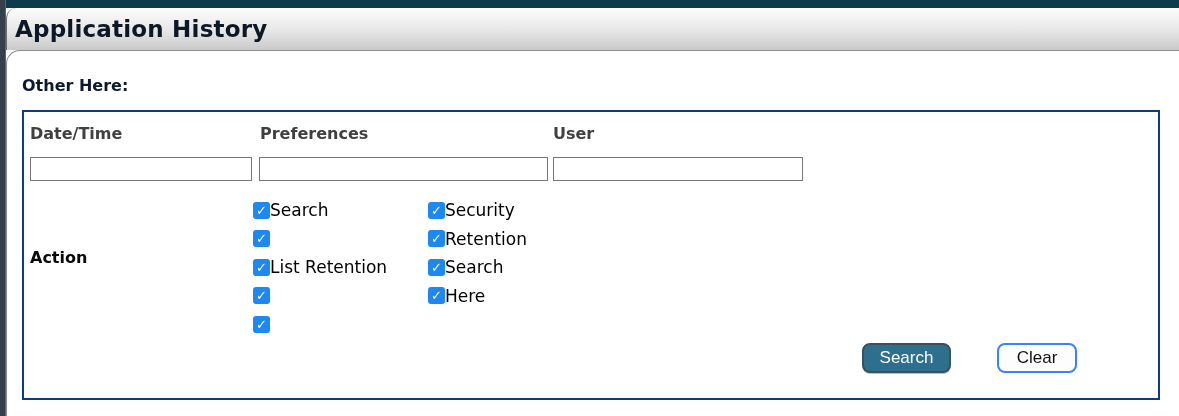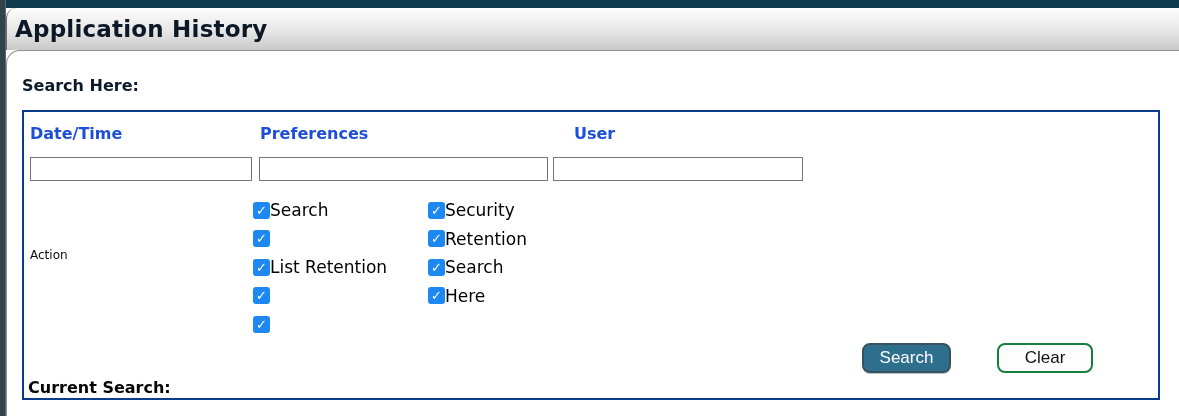--- a/index.html
+++ b/index.html
@@ -16,60 +16,60 @@
             color:#0c1826; letter-spacing:0.2px;text-align:right; }
 
   .panel { position:absolute; left:6px; top:50px; width:1173px; height:366px; background:#ffffff;
            border-top:1px solid #8f8f8f; border-left:1px solid #8f8f8f; border-top-left-radius:14px; }
 
   .search-here { position:absolute; left:22px; top:76px; font-size:16px; font-weight:bold; color:#0d1a2b; }
 
   .search-box { position:absolute; left:22px; top:110px; width:1138px; height:290px;
                 border:2px solid #0b3b8a; background:#ffffff; }
 
-  .col-header { position:absolute; top:12px; font-size:16px; font-weight:bold; color:#1d4ed8; }
-  .ch-datetime { left:6px; } .ch-description { left:236px; } .ch-user { left:550px; }
+  .col-header { position:absolute; top:12px; font-size:16px; font-weight:bold; color:#404040; }
+  .ch-datetime { left:6px; } .ch-description { left:236px; } .ch-user { left:529px; }
 
   .txt-input { position:absolute; top:45px; height:24px; border:1px solid #767676; background:#fff;
                font-family:"Liberation Sans", sans-serif; font-size:13px; padding:0 3px; }
   .ti-datetime { left:6px; width:222px; }
   .ti-description { left:235px; width:289px; }
   .ti-user { left:529px; width:250px; }
 
-  .action-label { position:absolute; left:6px; top:136px; font-size:12px; font-weight:normal; color:#0a0a0a; }
+  .action-label { position:absolute; left:6px; top:136px; font-size:16px; font-weight:bold; color:#0a0a0a; }
 
   .cb-col { position:absolute; top:84px; display:flex; flex-direction:column; }
   .cb-col-1 { left:229px; } .cb-col-2 { left:404px; }
   .cb-item { display:flex; align-items:center; height:28.5px; cursor:pointer; }
   .cb { width:17px; height:17px; background:#1d87f2; border-radius:3px; color:#ffffff;
         font-size:13px; font-weight:bold; line-height:17px; text-align:center; flex:0 0 17px; }
   .cb-label { font-size:17px; color:#000; white-space:nowrap; }
 
   .btn { position:absolute; top:231px; height:30px; border-radius:8px;
          font-family:"Liberation Sans", sans-serif; font-size:17px; text-align:center; cursor:pointer; }
   .btn-search { left:838px; width:89px; background:#2e6f8e; color:#ffffff; border:2px solid #36525e;
                 box-shadow:0 1px 0 #b9c2c6; }
-  .btn-clear  { left:973px; width:96px; background:#fdfdfd; color:#111; border:2px solid #15803d; }
+  .btn-clear  { left:973px; width:80px; background:#fdfdfd; color:#111; border:2px solid #3b82f6; }
 
   .current-search { position:absolute; left:4px; top:266px; font-size:16px; font-weight:bold; color:#050505; }
 </style>
 </head>
 <body>
 
 <div class="page">
   <div class="top-bar"></div>
   <div class="left-bar"></div>
 
   <div class="header">
     <div class="title">Application History</div>
   </div>
 
   <div class="panel"></div>
 
-  <div class="search-here">Search Here:</div>
+  <div class="search-here">Other Here:</div>
 
   <div class="search-box">
 
     <div class="col-header ch-datetime">Date/Time</div>
     <div class="col-header ch-description">Preferences</div>
     <div class="col-header ch-user">User</div>
 
     <input class="txt-input ti-datetime" type="text" value="" style="">
     <input class="txt-input ti-description" type="text" value="" style="">
     <input class="txt-input ti-user" type="text" value="" style="">
@@ -111,15 +111,14 @@
       </label>
       <label class="cb-item">
         <span class="cb">✓</span>
         <span class="cb-label">Here</span>
       </label>
     </div>
 
     <button class="btn btn-search">Search</button>
     <button class="btn btn-clear">Clear</button>
 
-    <div class="current-search">Current Search:</div>
   </div>
 </div>
 
 </body></html>

